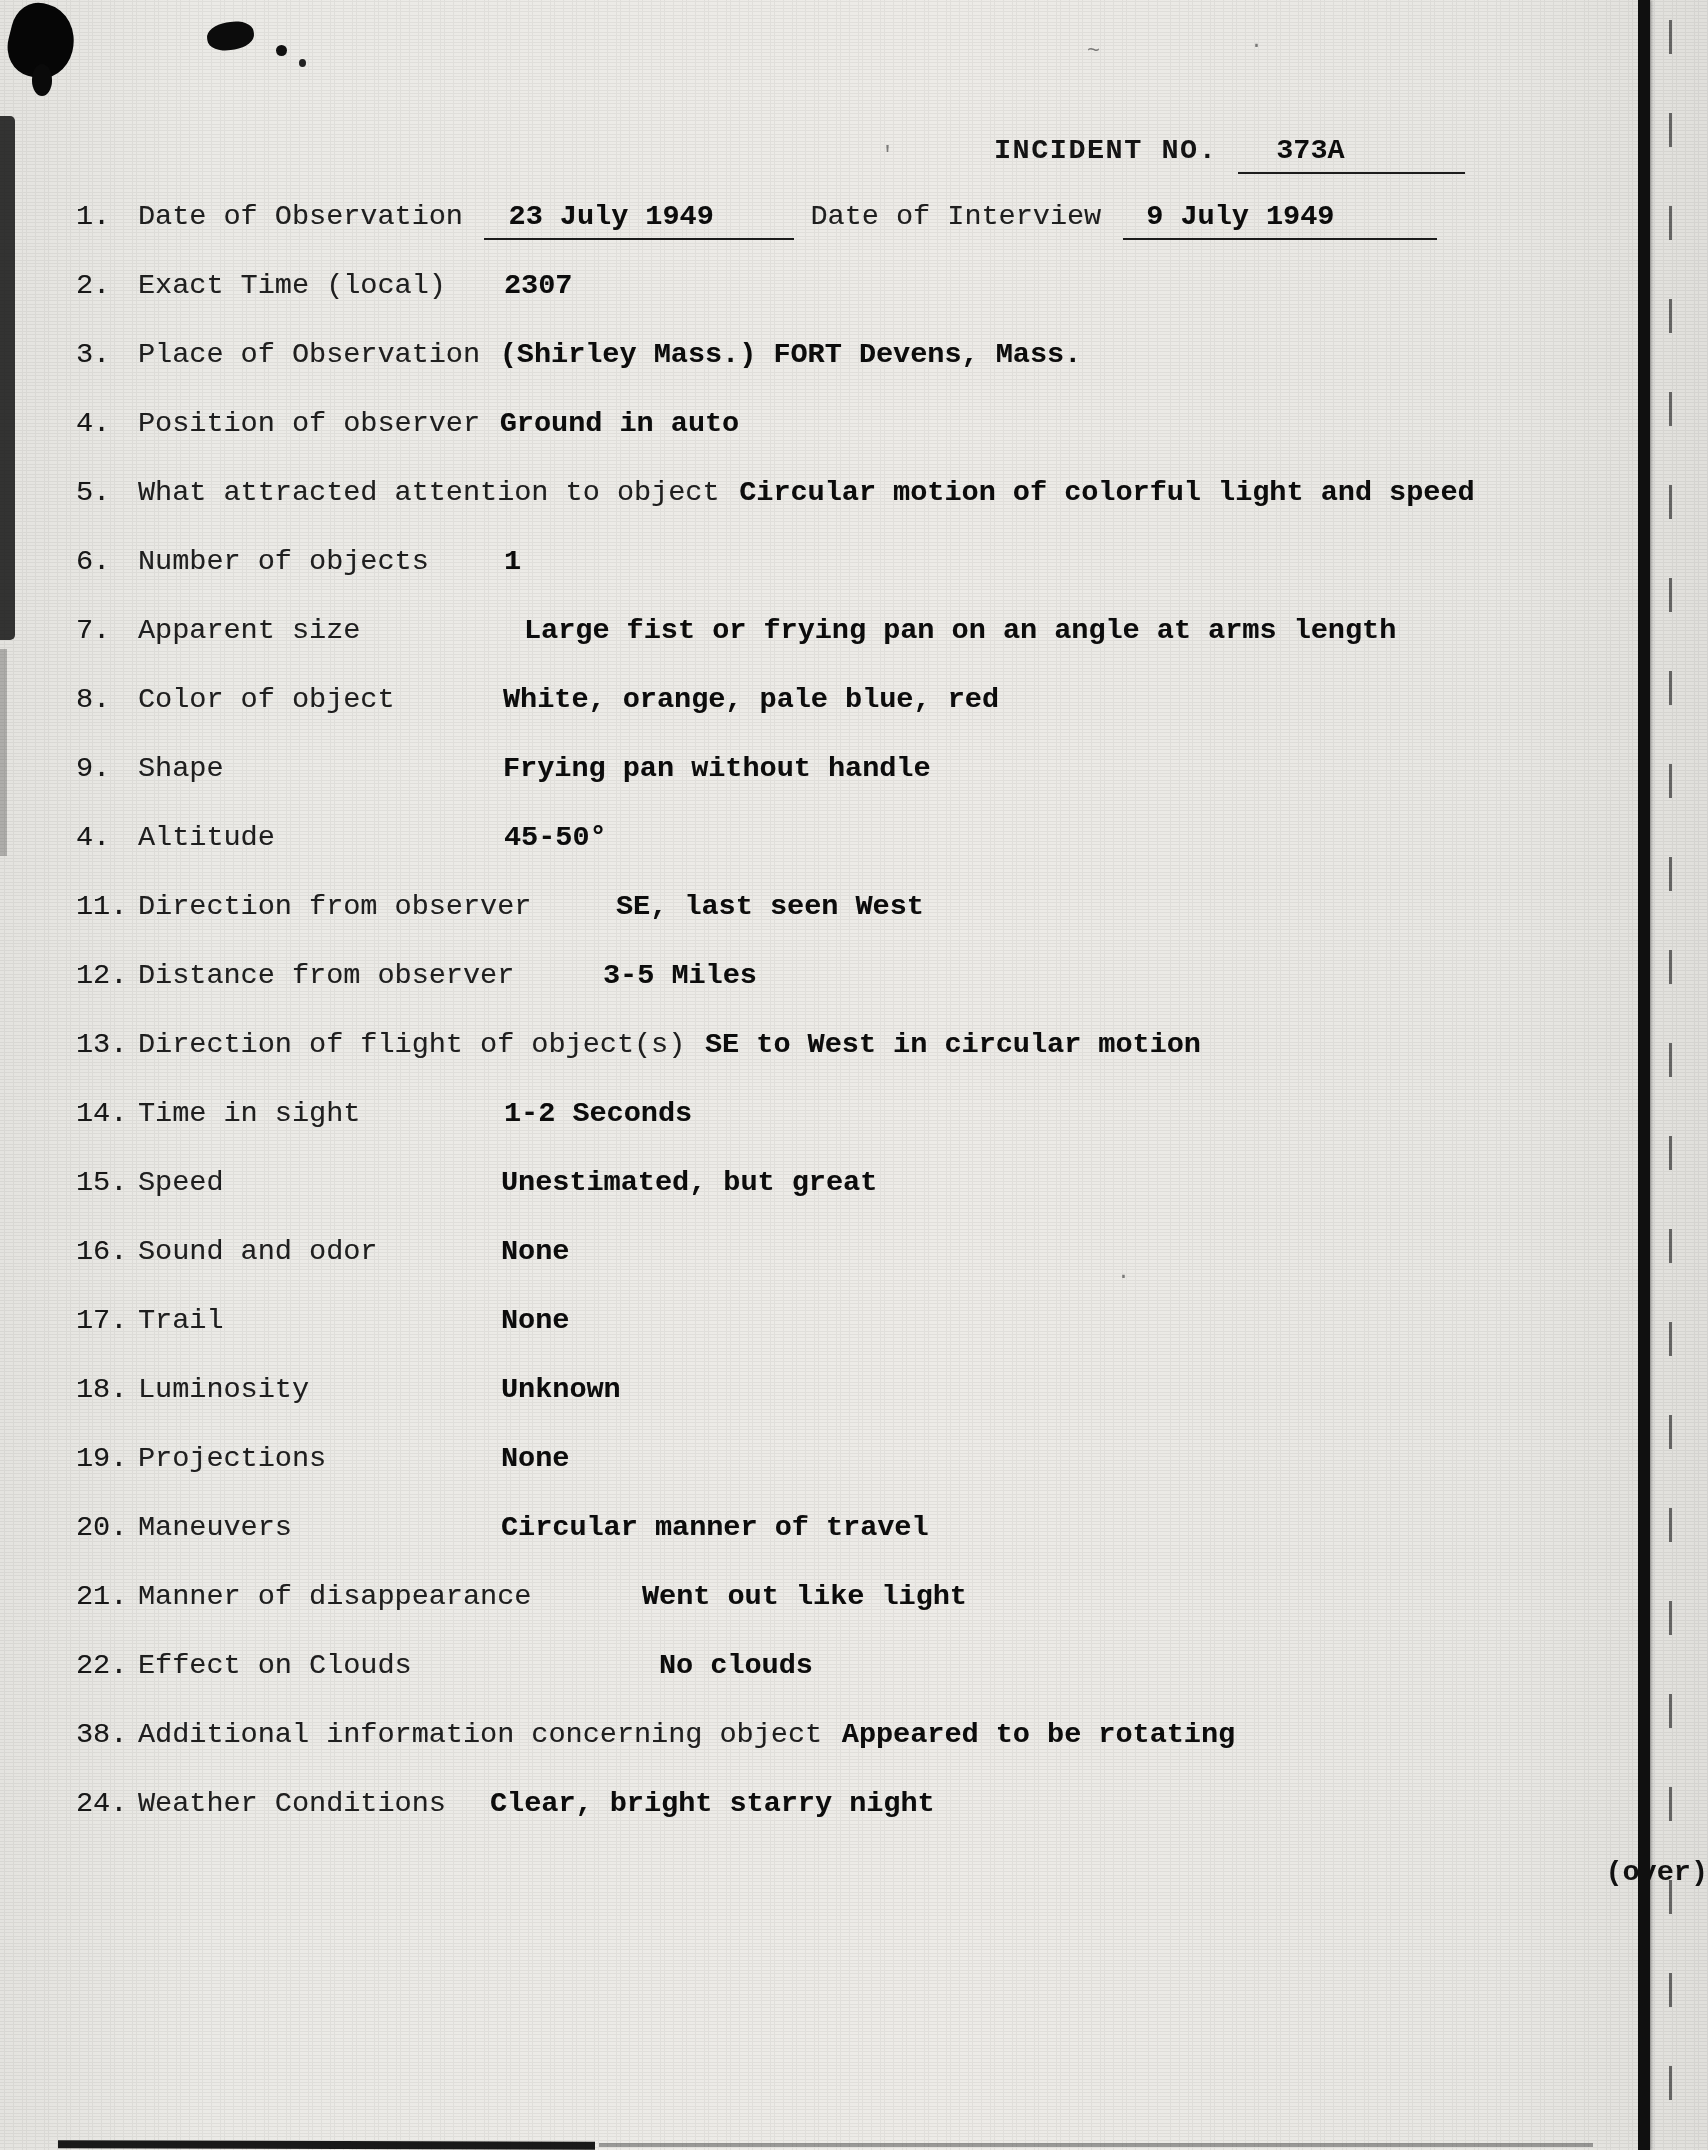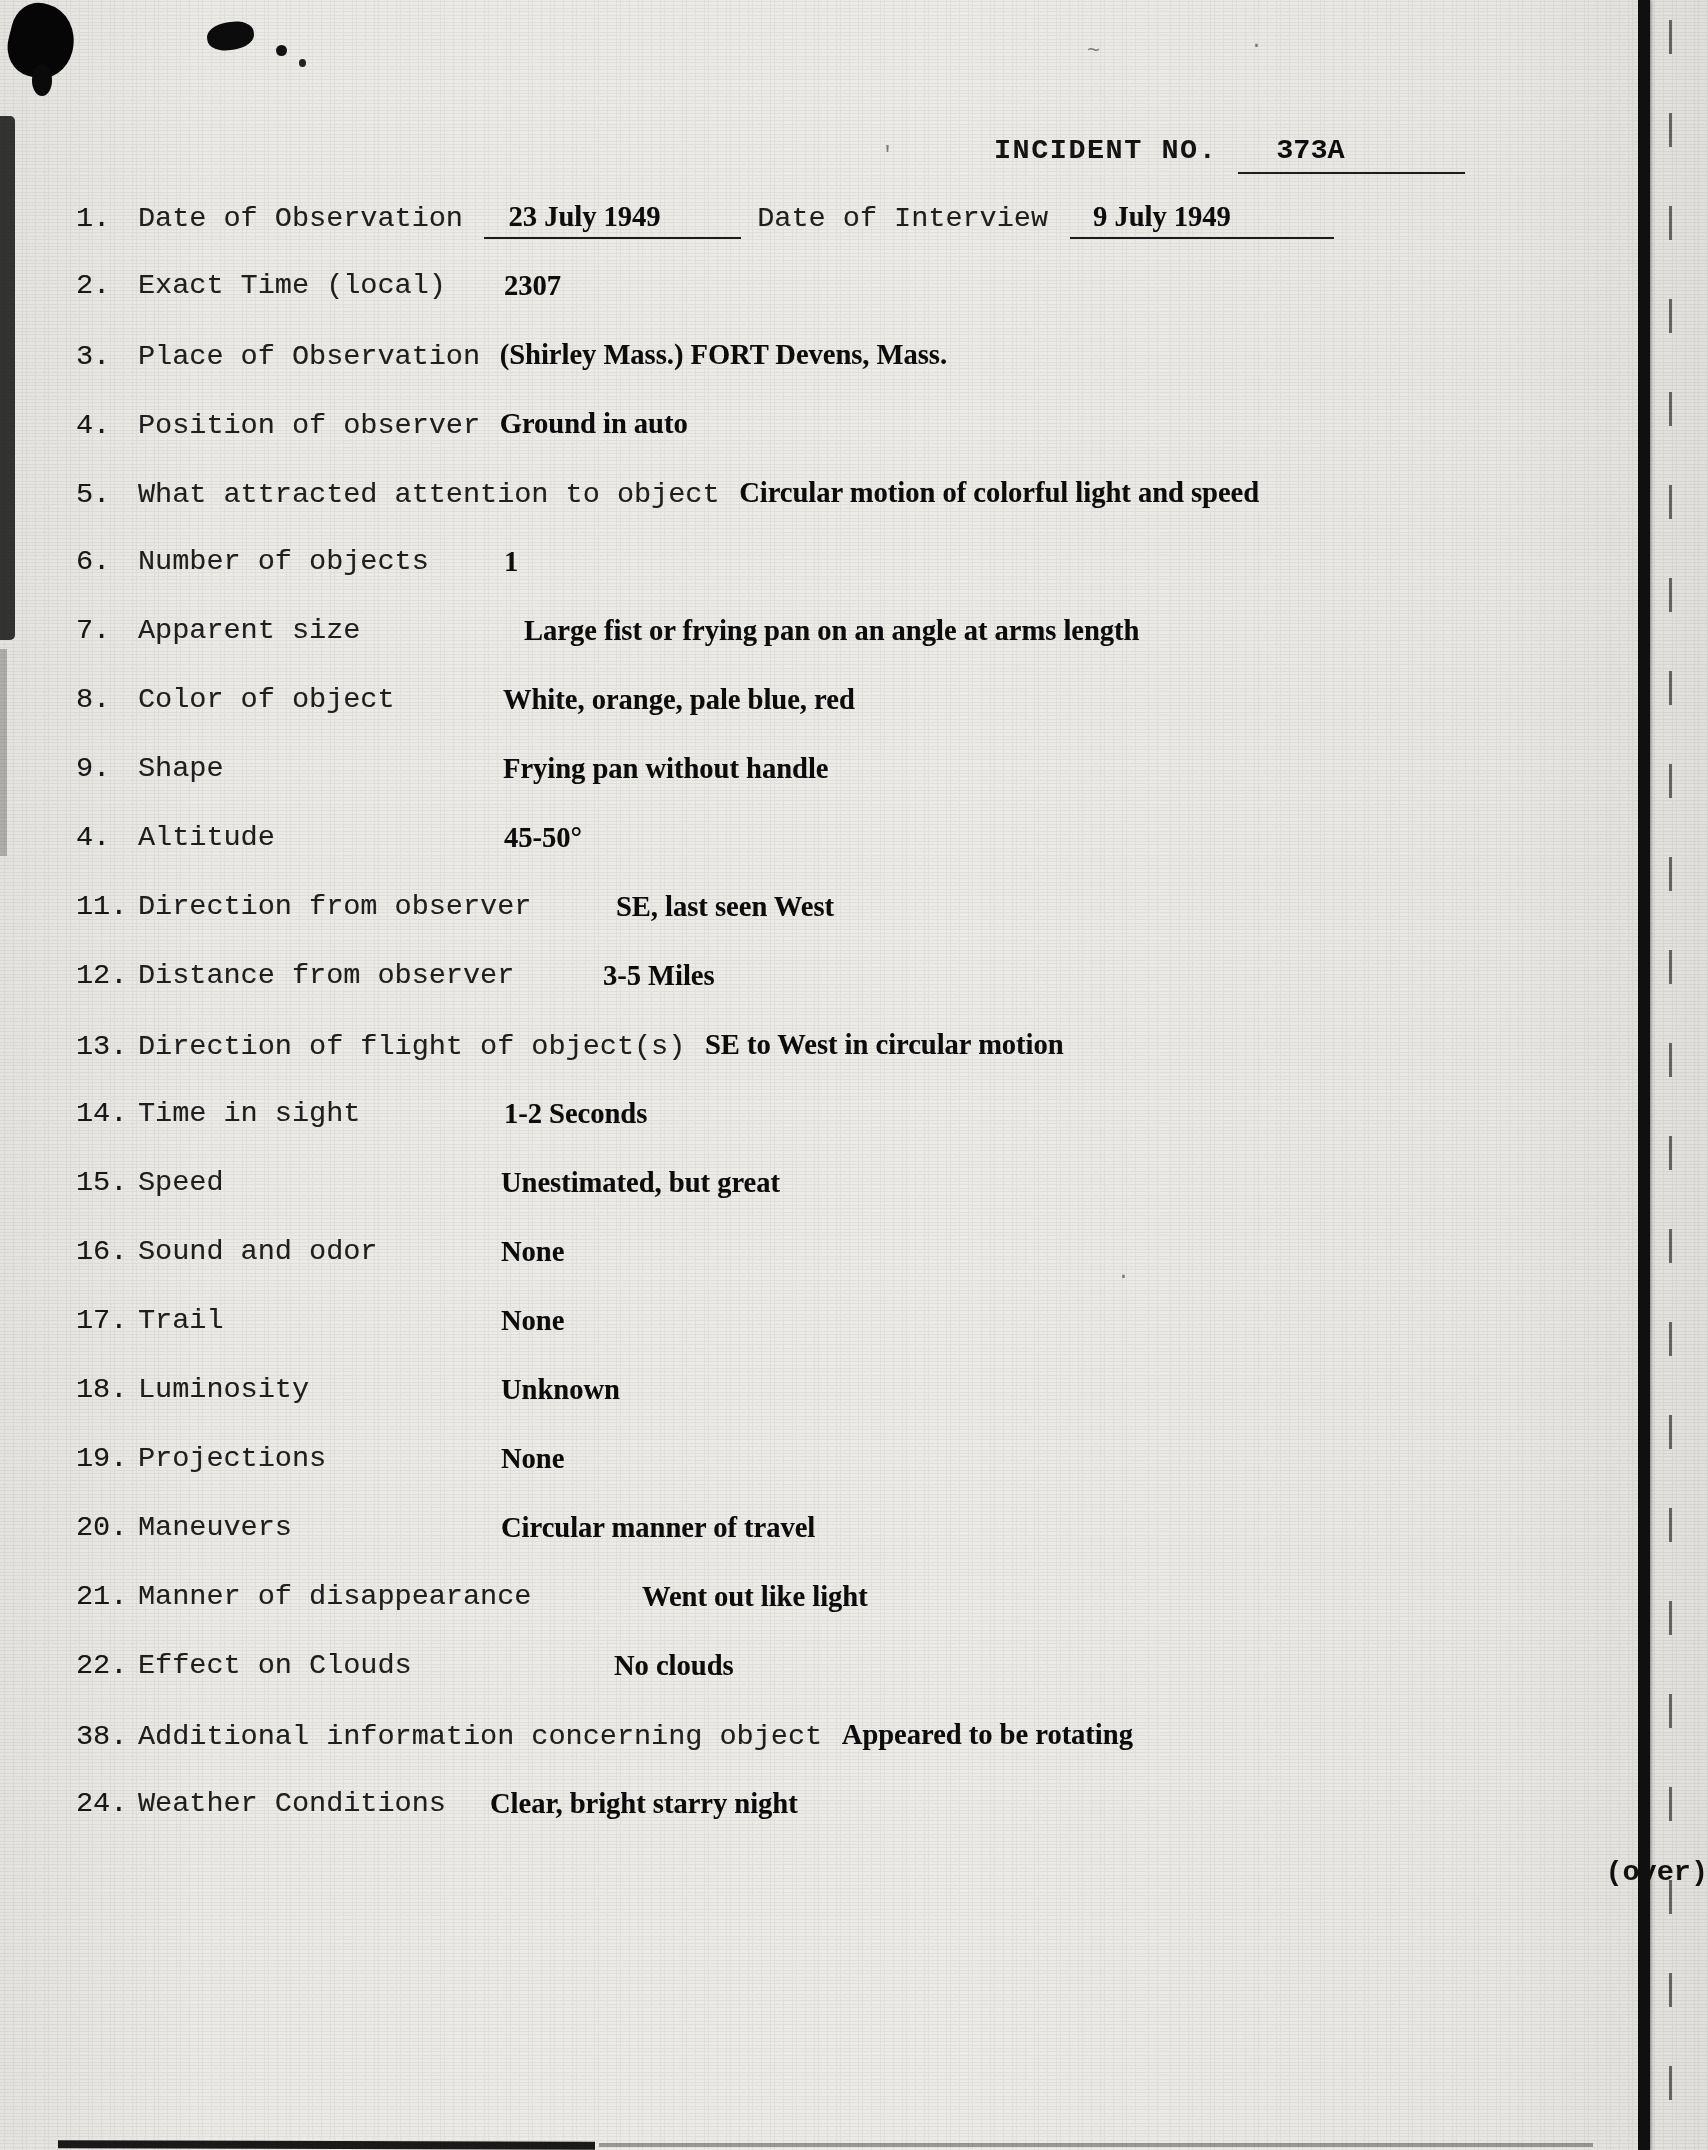--- a/index.html
+++ b/index.html
@@ -22,21 +22,21 @@
     mix-blend-mode:multiply;
   }
   .header{margin:134px 0 0 918px;font-size:28.5px;line-height:34px;white-space:nowrap;}
   .hlbl{letter-spacing:1.5px;font-weight:700;color:#141414;}
   .u{border-bottom:2px solid #1c1c1c;}
   .uh{padding:0 120px 4.9px 38px;margin-left:21px;font-weight:700;color:#0d0d0d;}
   .rows{margin-top:32px;}
   .row{position:relative;height:69px;font-size:28.5px;line-height:34px;white-space:nowrap;}
   .num{display:inline-block;width:62px;color:#181818;text-shadow:0.2px 0 0 rgba(20,20,20,.4);}
   .lbl{color:#1f1f1f;text-shadow:0.2px 0 0 rgba(20,20,20,.35);}
-  .val{font-weight:700;color:#0c0c0c;text-shadow:0.2px 0 0 rgba(0,0,0,.3);font-family:Liberation Serif, serif;}
+  .val{font-weight:700;color:#0c0c0c;text-shadow:0.2px 0 0 rgba(0,0,0,.3);}
   .val.abs{position:absolute;top:0;}
   .val.inline{margin-left:19.7px;}
   .u1{padding:0 80px 4.9px 24.6px;margin-left:21px;}
   .u2{padding:0 103px 4.9px 23px;margin-left:22px;}
   .lbl2{margin-left:16.7px;}
   .footer{margin:0 0 0 613px;font-size:28.5px;line-height:34px;font-weight:700;color:#111;text-align:right;}
   
   .art{position:absolute;pointer-events:none;}
   .bar-right{left:1638px;top:0;width:11.8px;height:2151px;background:#101010;box-shadow:1.5px 0 3px rgba(0,0,0,.35);}
   .dash-right{left:1669px;top:0;width:3px;height:2151px;opacity:.65;
@@ -76,21 +76,21 @@
       <div class="row"><span class="num">12.</span><span class="lbl">Distance from observer</span><span class="val abs" style="left: 527px;">3-5 Miles</span></div>
       <div class="row"><span class="num">13.</span><span class="lbl">Direction of flight of object(s)</span><span class="val inline">SE to West in circular motion</span></div>
       <div class="row"><span class="num">14.</span><span class="lbl">Time in sight</span><span class="val abs" style="left: 428px;">1-2 Seconds</span></div>
       <div class="row"><span class="num">15.</span><span class="lbl">Speed</span><span class="val abs" style="left: 425px;">Unestimated, but great</span></div>
       <div class="row"><span class="num">16.</span><span class="lbl">Sound and odor</span><span class="val abs" style="left: 425px;">None</span></div>
       <div class="row"><span class="num">17.</span><span class="lbl">Trail</span><span class="val abs" style="left: 425px;">None</span></div>
       <div class="row"><span class="num">18.</span><span class="lbl">Luminosity</span><span class="val abs" style="left: 425px;">Unknown</span></div>
       <div class="row"><span class="num">19.</span><span class="lbl">Projections</span><span class="val abs" style="left: 425px;">None</span></div>
       <div class="row"><span class="num">20.</span><span class="lbl">Maneuvers</span><span class="val abs" style="left: 425px;">Circular manner of travel</span></div>
       <div class="row"><span class="num">21.</span><span class="lbl">Manner of disappearance</span><span class="val abs" style="left: 566px;">Went out like light</span></div>
-      <div class="row"><span class="num">22.</span><span class="lbl">Effect on Clouds</span><span class="val abs" style="left: 538px;">No clouds</span></div>
+      <div class="row"><span class="num">22.</span><span class="lbl">Effect on Clouds</span><span class="val abs" style="left: 583px;">No clouds</span></div>
       <div class="row"><span class="num">38.</span><span class="lbl">Additional information concerning object</span><span class="val inline">Appeared to be rotating</span></div>
       <div class="row"><span class="num">24.</span><span class="lbl">Weather Conditions</span><span class="val abs" style="left: 414px;">Clear, bright starry night</span></div>
     </div>
 
   <div class="footer">(over)</div>
 </div>
 
 <div class="art bar-right"></div>
 <div class="art dash-right"></div>
 <div class="art blob1"></div>

